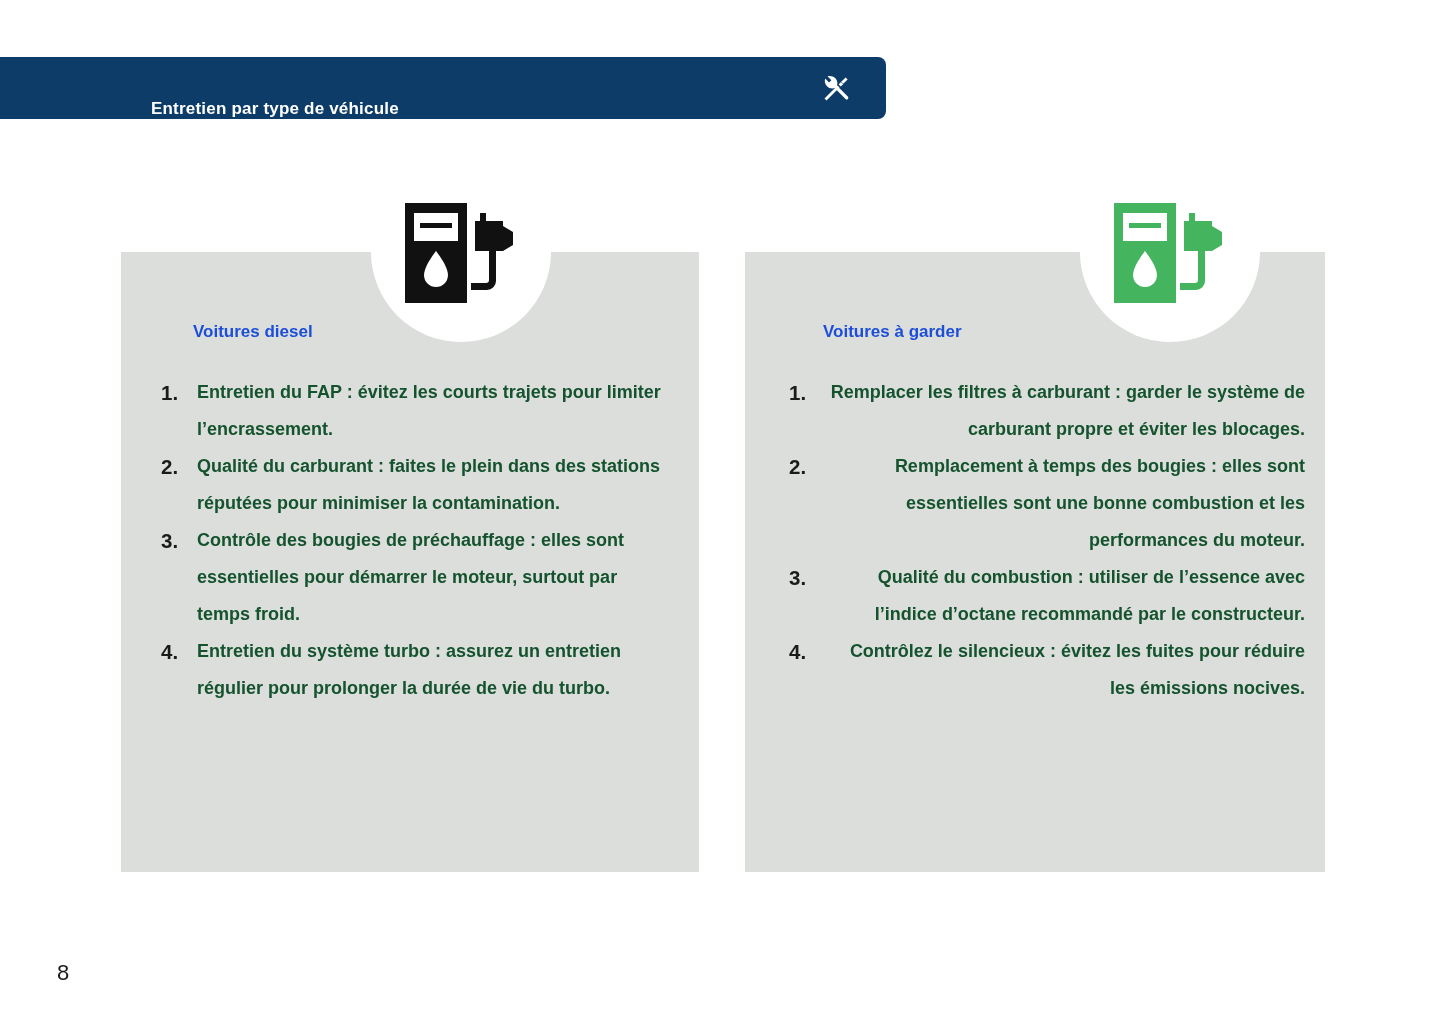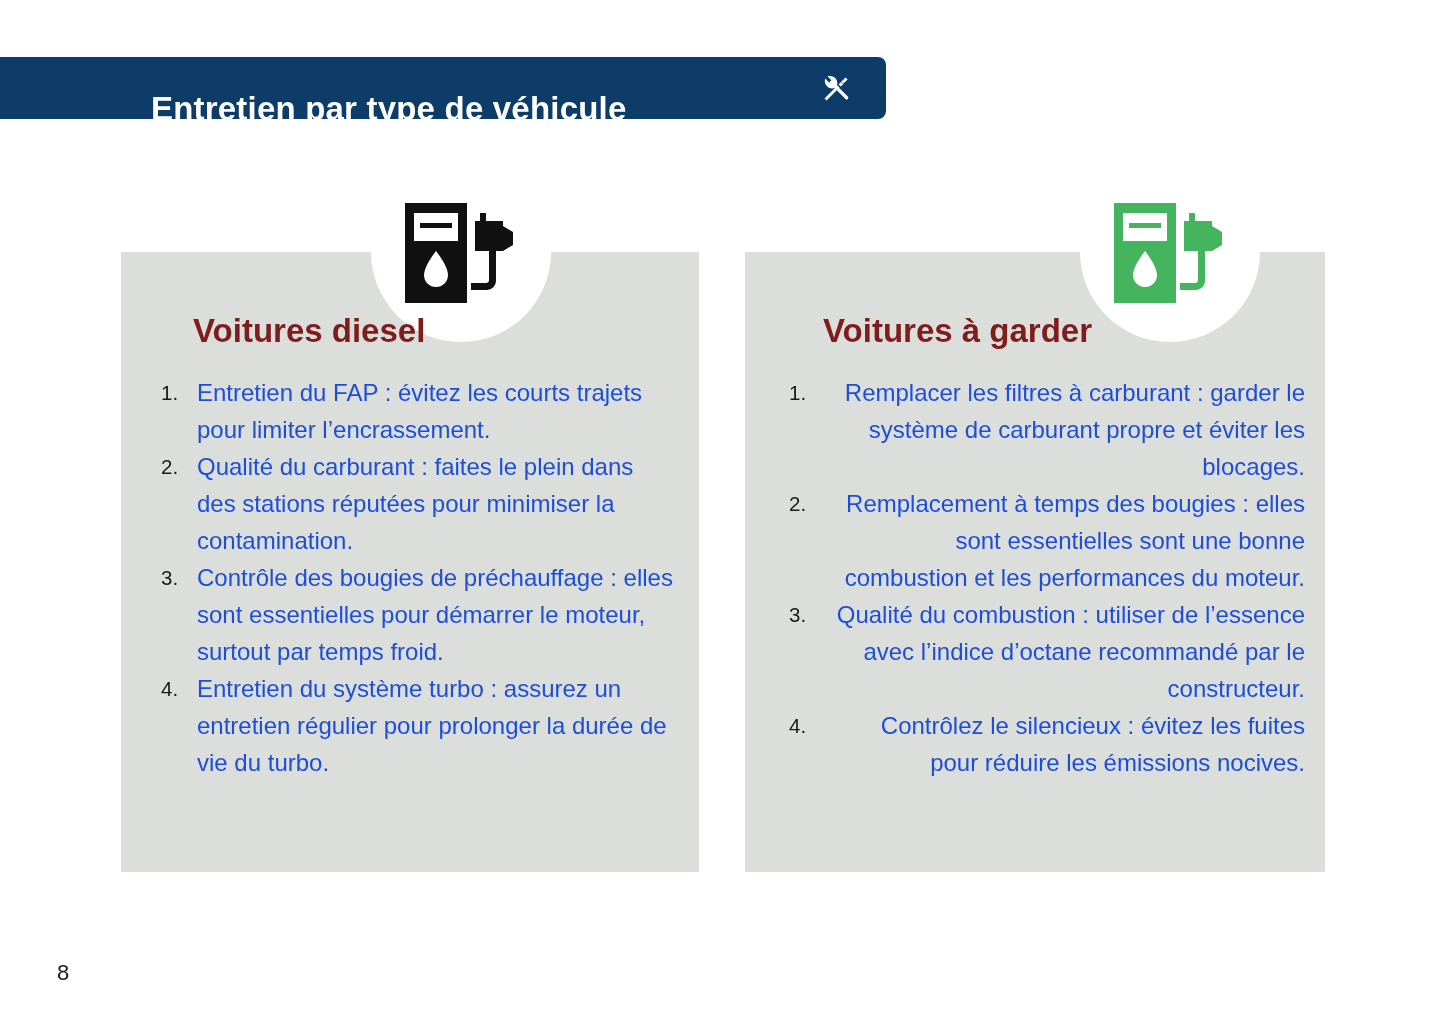--- a/index.html
+++ b/index.html
@@ -25,21 +25,21 @@
     height: 62px;
     background: #0d3c68;
     border-top-right-radius: 8px;
     border-bottom-right-radius: 8px;
     display: flex;
     align-items: center;
     box-sizing: border-box;
   }
   .header-title {
     color: #ffffff;
-    font-size: 33px;
+    font-size: 17px;
     font-weight: bold;
     letter-spacing: 0.2px;
     margin-left: 151px;
     white-space: nowrap;
     margin-top: 42px;
   }
   .header-icon {
     position: absolute;
     right: 32px;
     top: 50%;
@@ -94,49 +94,50 @@
   .card-diesel .card-badge { left: 340px; }
   .card-petrol .card-badge { left: 425px; }
 
   .card-badge svg {
     display: block;
     margin-top: 6px;
   }
 
   .card-title {
     position: absolute;
-    top: 60px;
+    top: 70px;
     left: 72px;
-    font-size: 33px;
+    font-size: 17px;
     font-weight: bold;
-    color: #7f1d1d;
+    color: #1d4ed8;
   }
   .card-petrol .card-title { left: 78px; }
 
   
   ol.steps {
     position: absolute;
     top: 122px;
     left: 30px;
     right: 24px;
     margin: 0;
     padding: 0;
     list-style: none;
     counter-reset: step;
   }
   .card-petrol ol.steps { left: 32px; right: 20px; }
 
   ol.steps > li {
     position: relative;
     counter-increment: step;
     padding-left: 46px;
-    font-size: 24px;
+    font-size: 18px;
     line-height: 37px;
-    color: #1d4ed8;
+    color: #14532d;
     margin-bottom: 0;
+    font-weight: bold;
   }
   ol.steps > li::before {
     content: counter(step) ".";
     position: absolute;
     left: 10px;
     top: 0;
     width: 28px;
     text-align: left;
     font-size: 20.5px;
     line-height: 37px;

